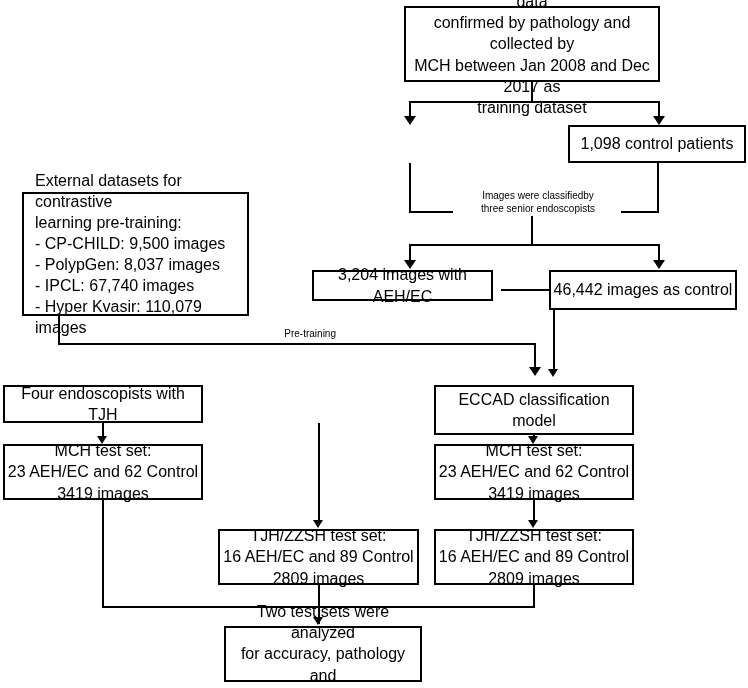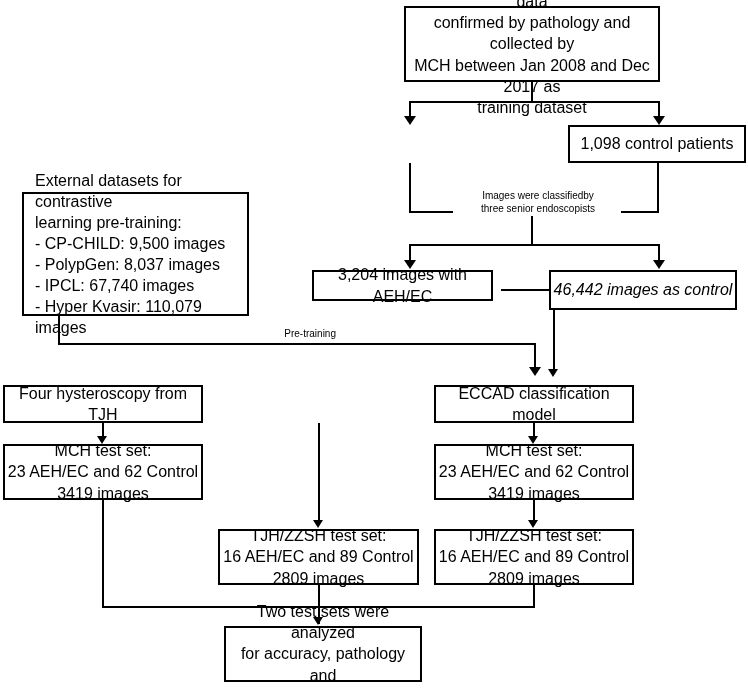--- a/index.html
+++ b/index.html
@@ -106,34 +106,34 @@
   <div class="arrow" style="left:653px; top:260px;"></div>
 
   <div class="node left-align" style="left:22px; top:192px; width:227px; height:124px;">External datasets for contrastive
 learning pre-training:
 - CP-CHILD: 9,500 images
 - PolypGen: 8,037 images
 - IPCL: 67,740 images
 - Hyper Kvasir: 110,079 images</div>
 
   <div class="node" style="left:312px; top:270px; width:181px; height:31px;">3,204 images with AEH/EC</div>
-  <div class="node" style="left:549px; top:270px; width:188px; height:40px;font-style:italic;">46,442 images as control</div>
+  <div class="node" style="left:549px; top:270px; width:188px; height:40px;">46,442 images as control</div>
 
   <div class="edge thin-h" style="left:501px; top:289px; width:66px; height:1.5px;"></div>
   <div class="edge thin-v" style="left:553px; top:289px; width:1.5px; height:84px;"></div>
   <div class="arrow small" style="left:548px; top:369px;"></div>
 
   <div class="edge v" style="left:58px; top:316px; width:2px; height:29px;"></div>
   <div class="edge h" style="left:58px; top:343px; width:478px; height:2px;"></div>
   <div class="edge v" style="left:534px; top:343px; width:2px; height:28px;"></div>
   <div class="arrow" style="left:529px; top:367px;"></div>
   <div class="label" style="left:242px; top:327px; width:90px;text-align:right;">Pre-training</div>
 
-  <div class="node" style="left:3px; top:385px; width:200px; height:38px;">Four hysteroscopy from TJH</div>
-  <div class="node" style="left:434px; top:385px; width:200px; height:38px;">ECCAD classification model</div>
+  <div class="node" style="left:3px; top:385px; width:200px; height:38px;">Four endoscopists with TJH</div>
+  <div class="node" style="left:434px; top:385px; width:200px; height:50px;">ECCAD classification model</div>
 
   <div class="edge thin-v" style="left:102px; top:423px; width:1.5px; height:18px;"></div>
   <div class="arrow small" style="left:97px; top:436px;"></div>
 
   <div class="edge thin-v" style="left:533px; top:423px; width:1.5px; height:18px;"></div>
   <div class="arrow small" style="left:528px; top:436px;"></div>
 
   <div class="edge thin-v" style="left:318px; top:423px; width:1.5px; height:102px;"></div>
   <div class="arrow small" style="left:313px; top:520px;"></div>
 

